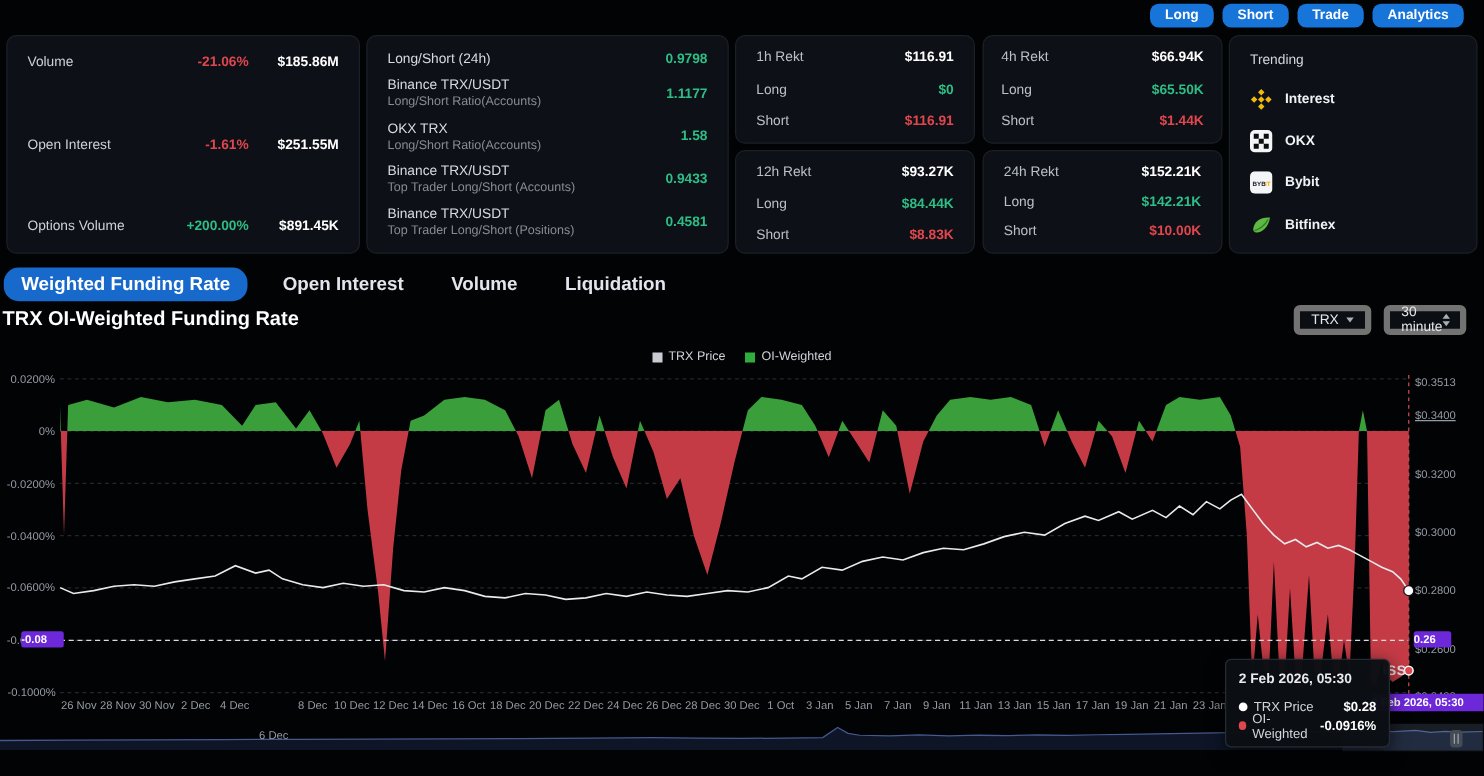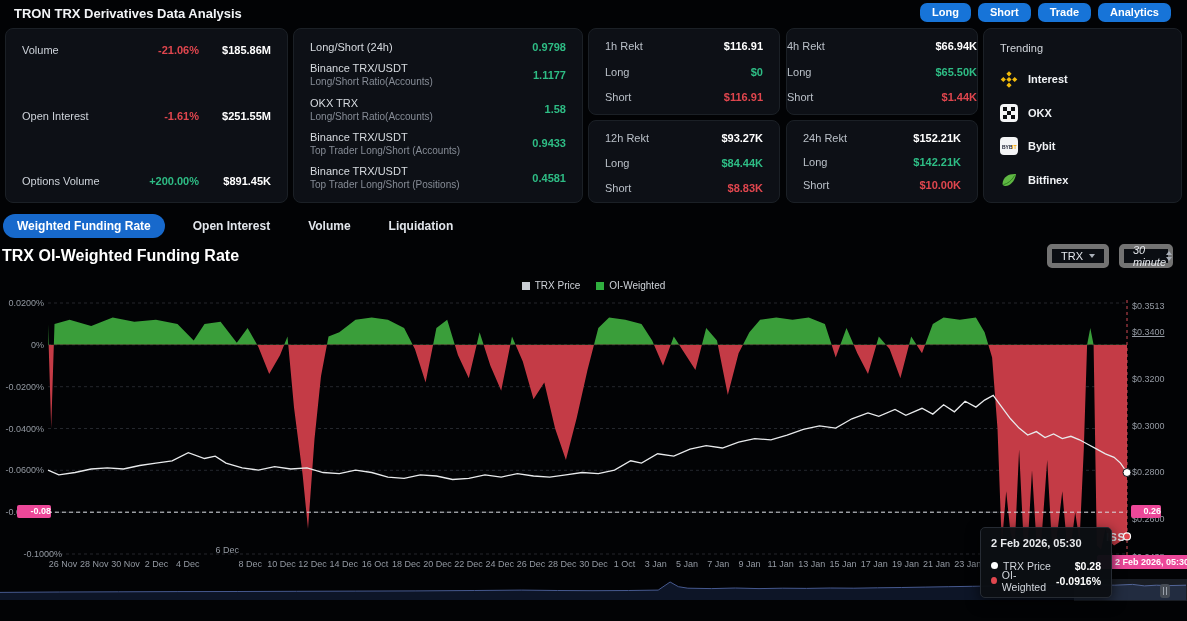--- a/index.html
+++ b/index.html
@@ -24,62 +24,61 @@
   .rrow .t2{font-size:10px;color:#868c96;margin-top:2px;}
   .rrow .rv{width:60px;text-align:right;font-weight:700;font-size:11px;color:#2ebd85;}
   .krow{display:flex;align-items:center;font-size:11px;}
   .krow .lbl{flex:1;color:#bac0c8;}
   .krow .kv{text-align:right;font-weight:700;}
   .trend-title{font-size:11px;color:#d3d7dd;}
   .titem{display:flex;align-items:center;gap:10px;}
   .titem .tname{font-size:11px;font-weight:700;color:#f0f2f5;}
   
   .tabs{position:absolute;left:3px;top:214px;display:flex;align-items:center;gap:18px;}
-  .tab{font-size:12px;font-weight:700;color:#e2e6ec;padding:5px 10px;cursor:pointer;}
+  .tab{font-size:15px;font-weight:700;color:#e2e6ec;padding:5px 10px;cursor:pointer;}
   .tab.active{background:#1769cc;border-radius:12px;padding:5px 14px;color:#fff;}
   
   .sec-title{position:absolute;left:2px;top:247px;font-size:16px;font-weight:800;color:#fff;}
   .selects{position:absolute;right:14px;top:244px;display:flex;gap:10px;}
   .selbox{display:flex;align-items:center;justify-content:space-between;background:#0b0e13;border:5px solid #737373;
           border-radius:5px;height:24px;padding:0 9px;font-size:11px;color:#e4e7ec;box-sizing:border-box;cursor:pointer;}
   .caret-down{width:0;height:0;border-left:3.5px solid transparent;border-right:3.5px solid transparent;border-top:4px solid #a9afb8;}
   .spin{display:flex;flex-direction:column;gap:2px;}
   .c-up{width:0;height:0;border-left:3px solid transparent;border-right:3px solid transparent;border-bottom:4px solid #a9afb8;}
   .c-dn{width:0;height:0;border-left:3px solid transparent;border-right:3px solid transparent;border-top:4px solid #a9afb8;}
   
   .legend{position:absolute;left:0;top:280px;width:1187px;display:flex;justify-content:center;gap:16px;}
   .litem{display:flex;align-items:center;gap:5px;font-size:10px;color:#cfd3d9;cursor:pointer;}
   .lsq{width:8px;height:8px;}
   
   #chart-svg{position:absolute;left:0;top:0;pointer-events:none;}
   #axis-layer{position:absolute;left:0;top:0;width:1187px;height:621px;pointer-events:none;}
   .axlab{position:absolute;font-size:9px;color:#949aa3;white-space:nowrap;}
-  .flag{position:absolute;background:#ec4899;color:#fff;font-size:9px;font-weight:700;
-        border-radius:2px;text-align:right;line-height:13px;height:13px;z-index:5;}
+  .flag{position:absolute;background:#6d28d9;color:#fff;font-size:9px;font-weight:700;
+        border-radius:2px;text-align:left;line-height:13px;height:13px;z-index:5;}
   .watermark{position:absolute;left:1106px;top:531px;font-size:11px;font-weight:700;color:#dfe3e8;letter-spacing:.5px;z-index:4;}
   
   .tooltip{position:absolute;left:980px;top:527px;width:132px;background:rgba(11,14,19,0.97);
            border:1px solid #262b33;border-radius:5px;box-shadow:0 4px 14px rgba(0,0,0,.65);
            padding:9px 10px;box-sizing:border-box;z-index:10;}
   .tt-time{font-size:11px;font-weight:700;color:#e8eaed;margin-bottom:9px;}
   .tt-row{display:flex;align-items:center;gap:5px;font-size:10.5px;color:#d2d6dc;height:15px;}
   .tt-dot{width:7px;height:7px;border-radius:50%;}
   .tt-val{margin-left:auto;font-weight:700;color:#fff;}
   
   .nav-handle{position:absolute;left:1160px;top:584px;width:10px;height:14px;background:#454b54;border-radius:3px;
               z-index:6;display:flex;align-items:center;justify-content:center;gap:2px;cursor:ew-resize;}
   .nav-handle span{display:block;width:1px;height:8px;background:#9aa1ab;}
   .icon18{width:18px;height:18px;flex:0 0 18px;}
 </style>
 </head>
 <body>
 
 <div id="root">
 
-  <div class="hdr-title">TRON TRX Derivatives Data Analysis</div>
   <div class="hdr-btns">
     <button class="hbtn">Long</button>
     <button class="hbtn">Short</button>
     <button class="hbtn">Trade</button>
     <button class="hbtn">Analytics</button>
   </div>
 
   <div class="panel" style="left:5px;top:28px;width:283px;height:175px;">
     <div class="p-rows">
       <div class="srow">
@@ -149,21 +148,21 @@
           <span class="lbl">Long</span>
           <span class="kv pos">$0</span>
         </div>
       <div class="krow">
           <span class="lbl">Short</span>
           <span class="kv neg">$116.91</span>
         </div>
     </div>
   </div>
   <div class="panel" style="left:786px;top:28px;width:192px;height:87px;">
-    <div class="p-rows" style="padding:11px 0;">
+    <div class="p-rows" style="padding:11px 14px;">
       <div class="krow">
           <span class="lbl">4h Rekt</span>
           <span class="kv" style="color:#fff">$66.94K</span>
         </div>
       <div class="krow">
           <span class="lbl">Long</span>
           <span class="kv pos">$65.50K</span>
         </div>
       <div class="krow">
           <span class="lbl">Short</span>
@@ -248,21 +247,21 @@
     <div class="tab">Volume</div>
     <div class="tab">Liquidation</div>
   </div>
 
   <div class="sec-title">TRX OI-Weighted Funding Rate</div>
   <div class="selects">
     <div class="selbox" style="width:62px;">
       <span>TRX</span>
       <span class="caret-down"></span>
     </div>
-    <div class="selbox" style="width:54px;font-style:italic;">
+    <div class="selbox" style="width:66px;">
       <span>30 minute</span>
       <span class="spin">
           <span class="c-up"></span>
           <span class="c-dn"></span>
         </span>
     </div>
   </div>
 
   <div class="legend">
     <div class="litem">
@@ -302,34 +301,34 @@
       <circle cx="1127" cy="472.5" r="4" fill="#ffffff" stroke="#10131a" stroke-width="1"></circle>
       <circle cx="1127" cy="536.4" r="3.5" fill="#e0464e" stroke="#ffffff" stroke-width="1.2"></circle>
     </svg>
   <div id="axis-layer">
       <div class="axlab" style="left: 0px; top: 298px; width: 44px; text-align: right;">0.0200%</div>
       <div class="axlab" style="left: 0px; top: 339.833px; width: 44px; text-align: right;">0%</div>
       <div class="axlab" style="left: 0px; top: 381.667px; width: 44px; text-align: right;">-0.0200%</div>
       <div class="axlab" style="left: 0px; top: 423.5px; width: 44px; text-align: right;">-0.0400%</div>
       <div class="axlab" style="left: 0px; top: 465.333px; width: 44px; text-align: right;">-0.0600%</div>
       <div class="axlab" style="left: 0px; top: 507.167px; width: 44px; text-align: right;">-0.0800%</div>
-      <div class="axlab" style="left: 18px; top: 549px; width: 44px; text-align: right;">-0.1000%</div>
+      <div class="axlab" style="left: 6px; top: 549px; width: 44px; ">-0.1000%</div>
       <div class="axlab" style="left: 1132px; top: 301px; width: 52px;">$0.3513</div>
       <div class="axlab" style="left: 1132px; top: 327.384px; width: 52px; text-decoration: underline;">$0.3400</div>
       <div class="axlab" style="left: 1132px; top: 374.082px; width: 52px;">$0.3200</div>
       <div class="axlab" style="left: 1132px; top: 420.78px; width: 52px;">$0.3000</div>
       <div class="axlab" style="left: 1132px; top: 467.477px; width: 52px;">$0.2800</div>
       <div class="axlab" style="left: 1132px; top: 514.175px; width: 52px;">$0.2600</div>
       <div class="axlab" style="left: 1132px; top: 552px; width: 52px;">$0.2438</div>
       <div class="axlab" style="left: 43px; top: 559px; width: 40px; text-align: center;">26 Nov</div>
       <div class="axlab" style="left: 74.2px; top: 559px; width: 40px; text-align: center;">28 Nov</div>
       <div class="axlab" style="left: 105.4px; top: 559px; width: 40px; text-align: center;">30 Nov</div>
       <div class="axlab" style="left: 136.6px; top: 559px; width: 40px; text-align: center;">2 Dec</div>
       <div class="axlab" style="left: 167.8px; top: 559px; width: 40px; text-align: center;">4 Dec</div>
-      <div class="axlab" style="left: 199px; top: 545px; width: 40px; text-align: right;">6 Dec</div>
+      <div class="axlab" style="left: 199px; top: 583px; width: 40px; text-align: center;">6 Dec</div>
       <div class="axlab" style="left: 230.2px; top: 559px; width: 40px; text-align: center;">8 Dec</div>
       <div class="axlab" style="left: 261.4px; top: 559px; width: 40px; text-align: center;">10 Dec</div>
       <div class="axlab" style="left: 292.6px; top: 559px; width: 40px; text-align: center;">12 Dec</div>
       <div class="axlab" style="left: 323.8px; top: 559px; width: 40px; text-align: center;">14 Dec</div>
       <div class="axlab" style="left: 355px; top: 559px; width: 40px; text-align: center;">16 Oct</div>
       <div class="axlab" style="left: 386.2px; top: 559px; width: 40px; text-align: center;">18 Dec</div>
       <div class="axlab" style="left: 417.4px; top: 559px; width: 40px; text-align: center;">20 Dec</div>
       <div class="axlab" style="left: 448.6px; top: 559px; width: 40px; text-align: center;">22 Dec</div>
       <div class="axlab" style="left: 479.8px; top: 559px; width: 40px; text-align: center;">24 Dec</div>
       <div class="axlab" style="left: 511px; top: 559px; width: 40px; text-align: center;">26 Dec</div>

